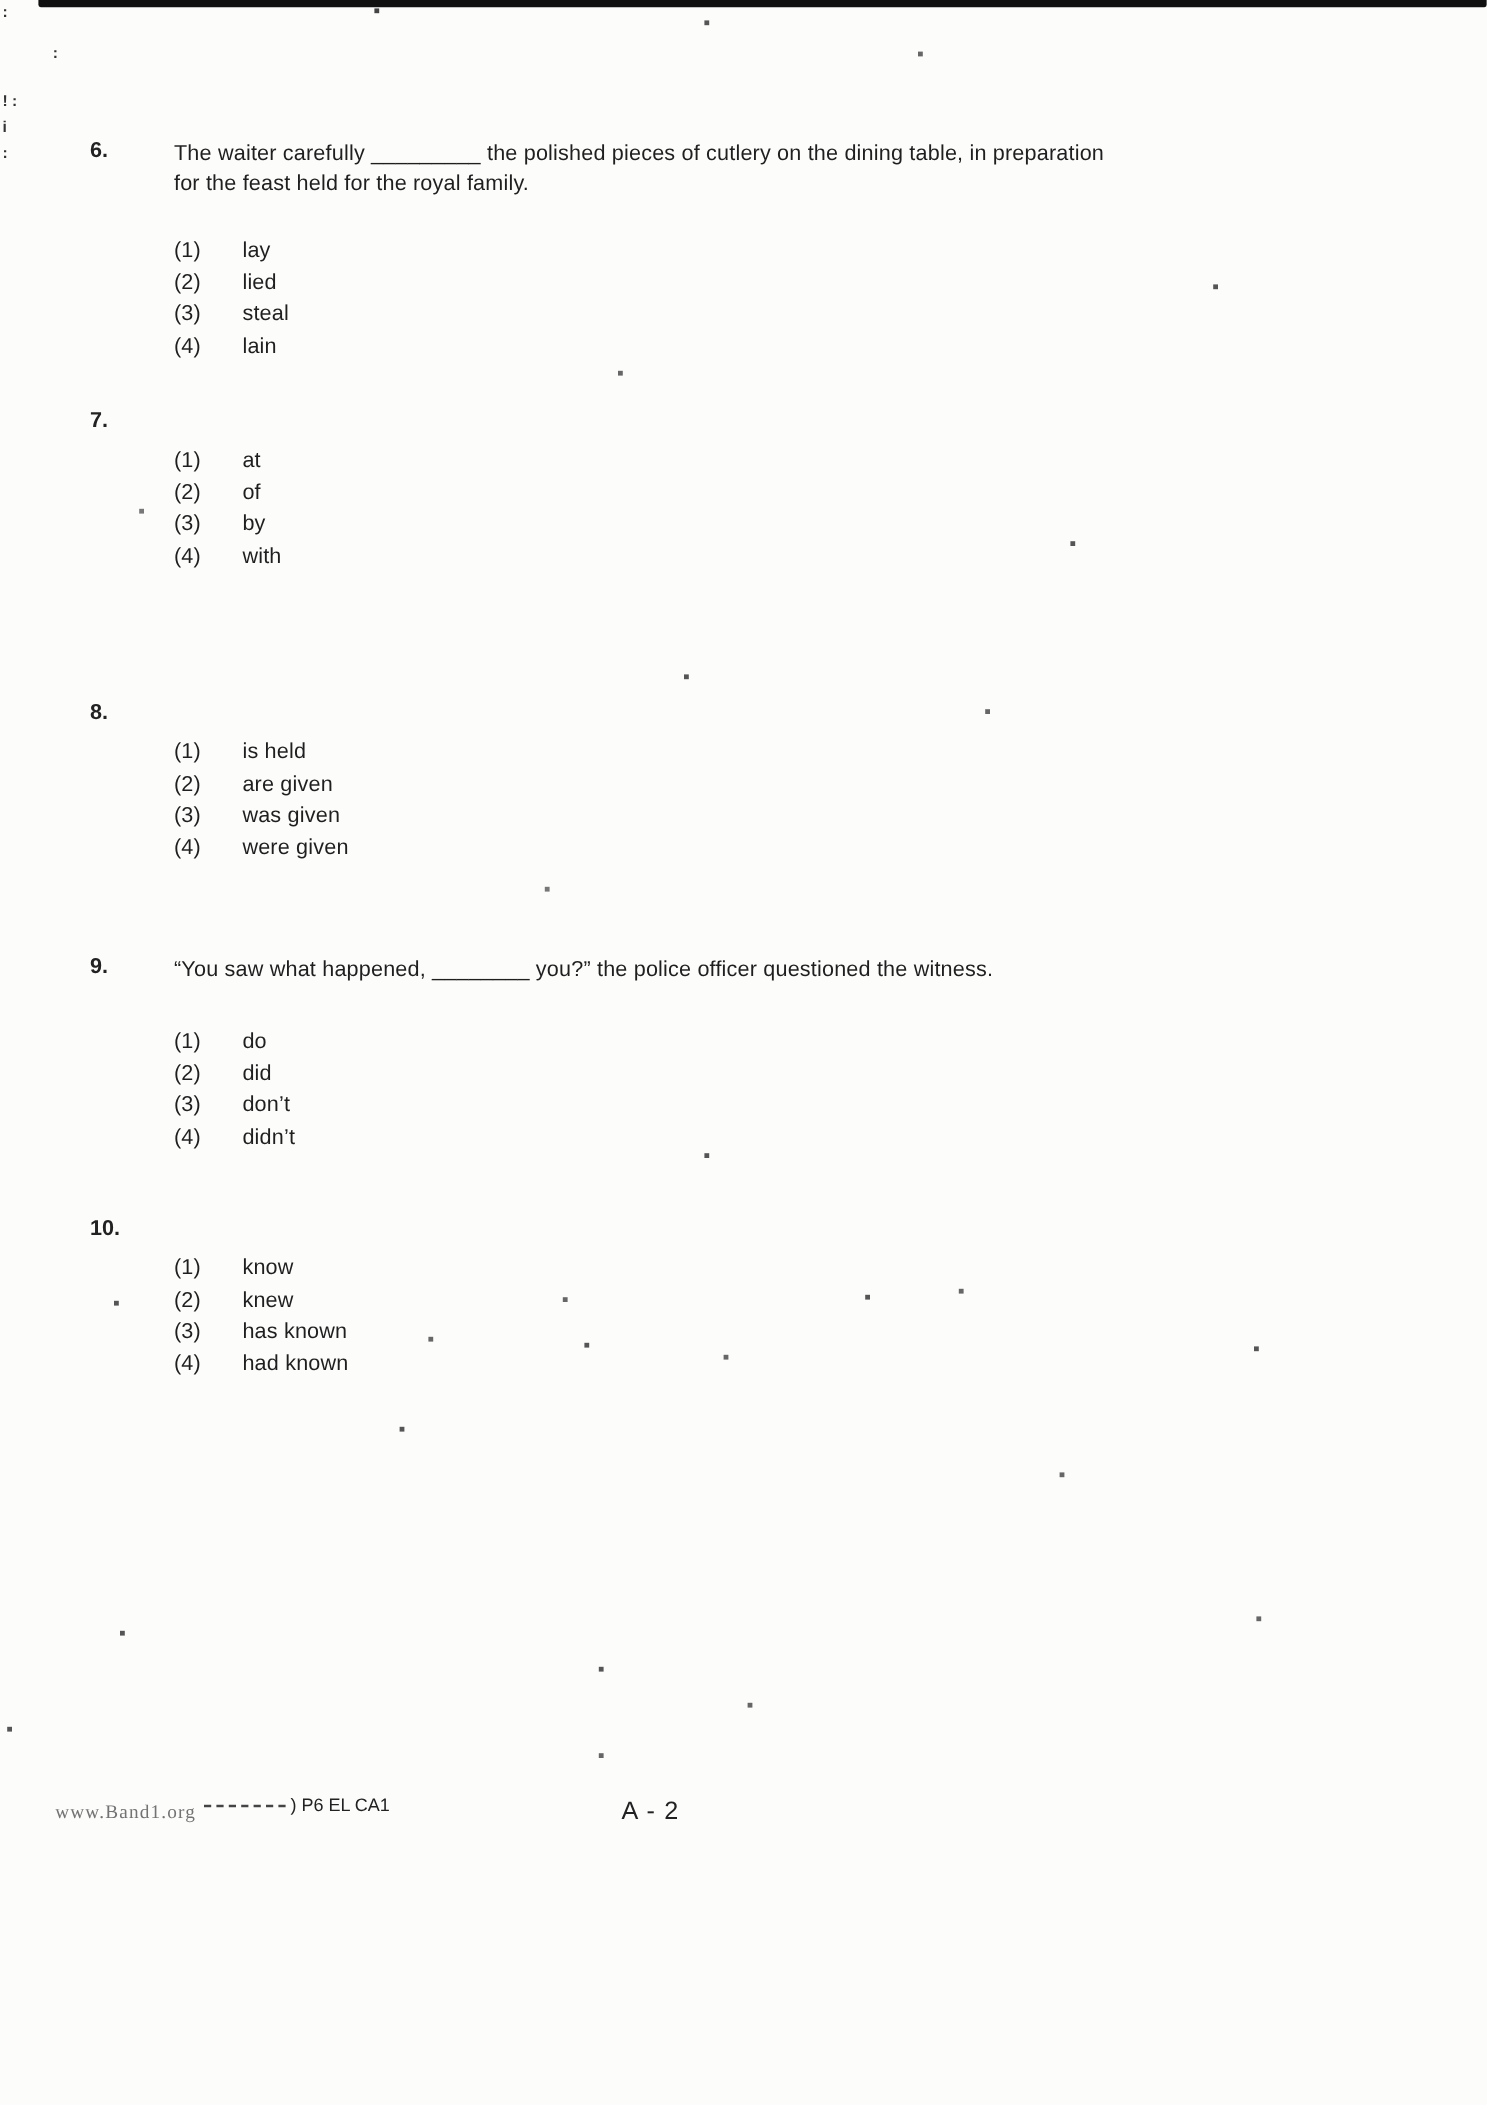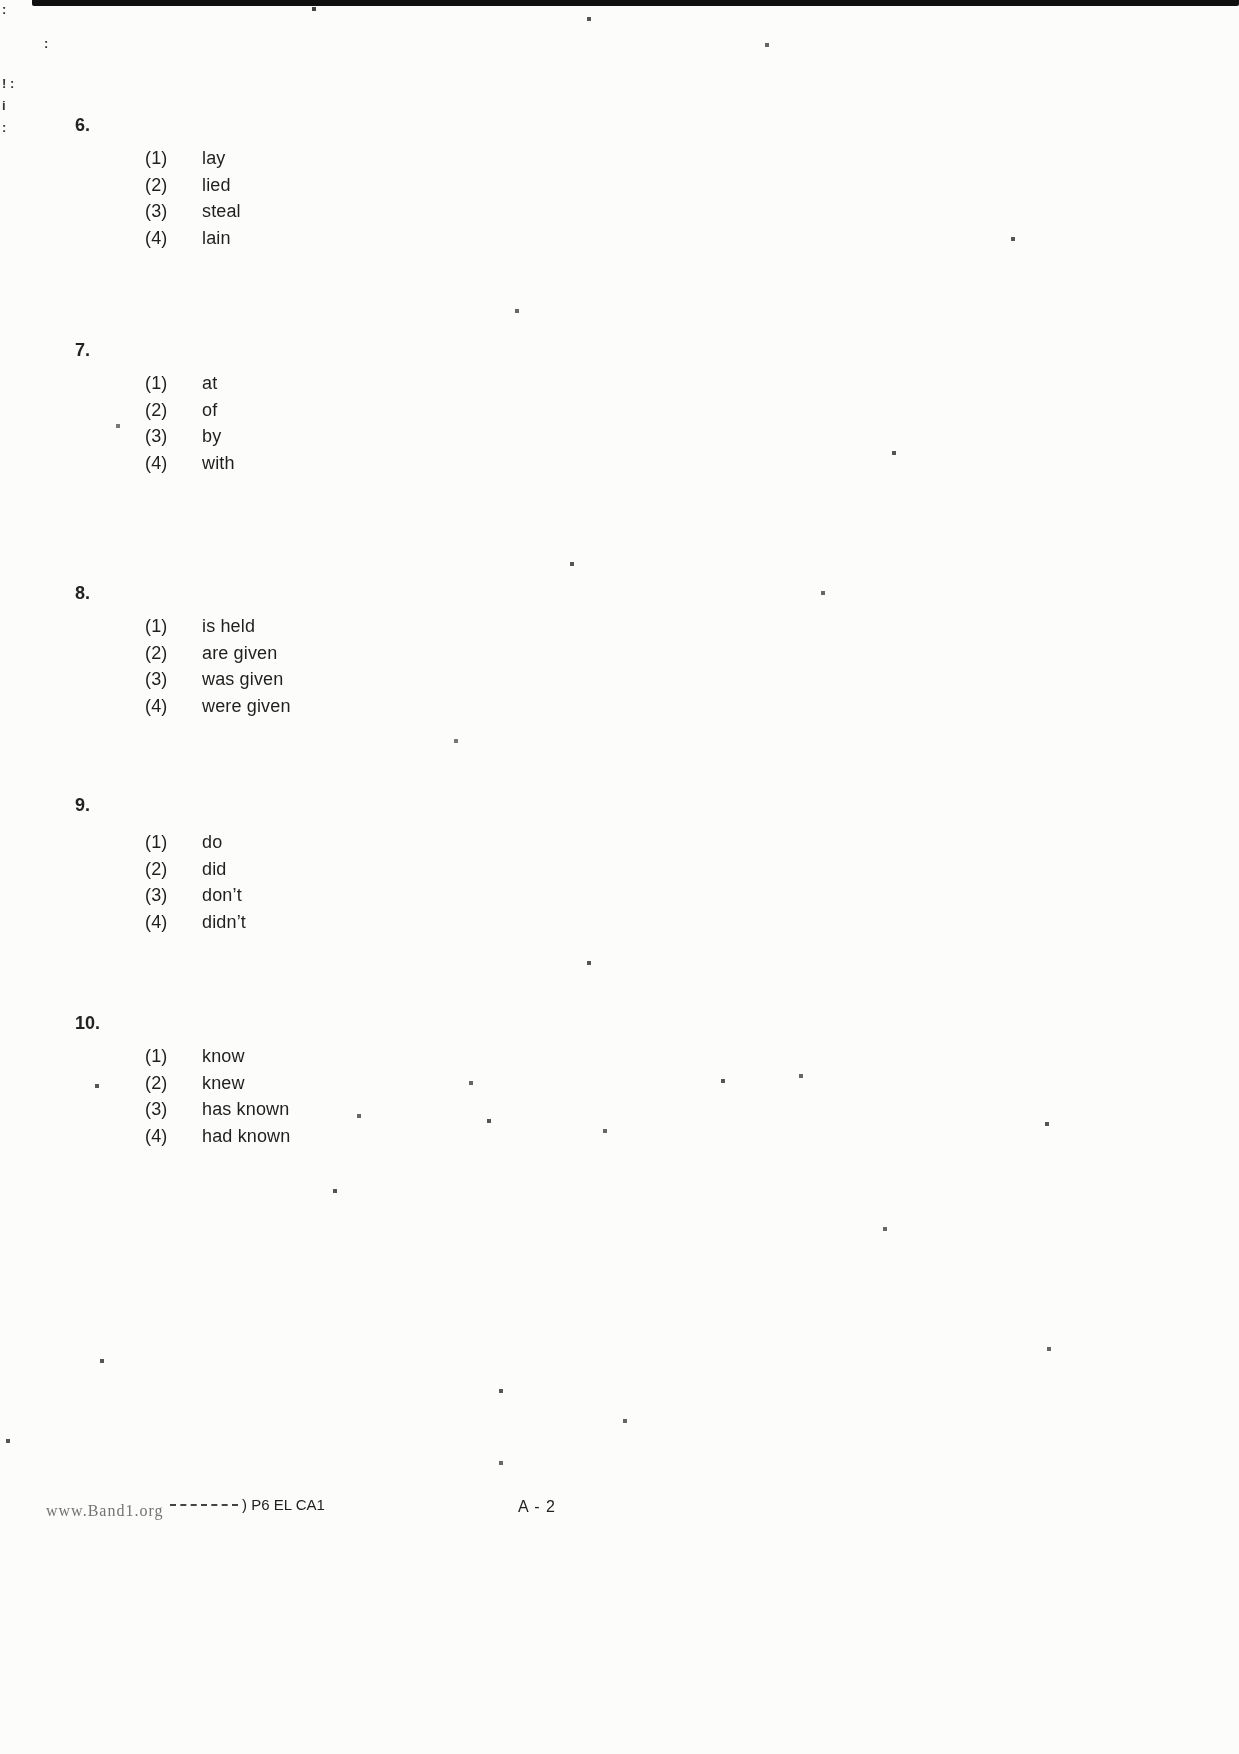--- a/index.html
+++ b/index.html
@@ -92,21 +92,21 @@
     position: absolute;
     left: 242px;
     top: 1496px;
     font-size: 15px;
     color: #222;
   }
   .footer-page {
     position: absolute;
     left: 518px;
     top: 1498px;
-    font-size: 16px;
+    font-size: 21px;
     letter-spacing: 1px;
     color: #222;
   }
   .noise {
     position: absolute;
     top: 0; left: 0;
     width: 2px; height: 2px;
     background: transparent;
     box-shadow:
       588px 18px 0 1px #555,
@@ -148,20 +148,22 @@
 
   <span class="artifact" style="left:2px; top:2px;">:</span>
   <span class="artifact" style="left:44px; top:36px;">:</span>
   <span class="artifact" style="left:2px; top:76px;">! :</span>
   <span class="artifact" style="left:2px; top:98px;">i</span>
   <span class="artifact" style="left:2px; top:120px;">:</span>
 
   <div class="question" style="top:115px;">
     <div class="q-num">6.</div>
     <div class="q-body">
+      <div class="q-text">The waiter carefully _________ the polished pieces of cutlery on the dining table, in preparation
+for the feast held for the royal family.</div>
       <div class="options">
         <div class="option-row">
           <span class="opt-label">(1)</span>
           <span>lay</span>
         </div>
         <div class="option-row">
           <span class="opt-label">(2)</span>
           <span>lied</span>
         </div>
         <div class="option-row">
@@ -220,20 +222,21 @@
           <span class="opt-label">(4)</span>
           <span>were given</span>
         </div>
       </div>
     </div>
   </div>
 
   <div class="question" style="top:795px;">
     <div class="q-num">9.</div>
     <div class="q-body">
+      <div class="q-text">“You saw what happened, ________ you?” the police officer questioned the witness.</div>
       <div class="options gap-lg">
         <div class="option-row">
           <span class="opt-label">(1)</span>
           <span>do</span>
         </div>
         <div class="option-row">
           <span class="opt-label">(2)</span>
           <span>did</span>
         </div>
         <div class="option-row">

